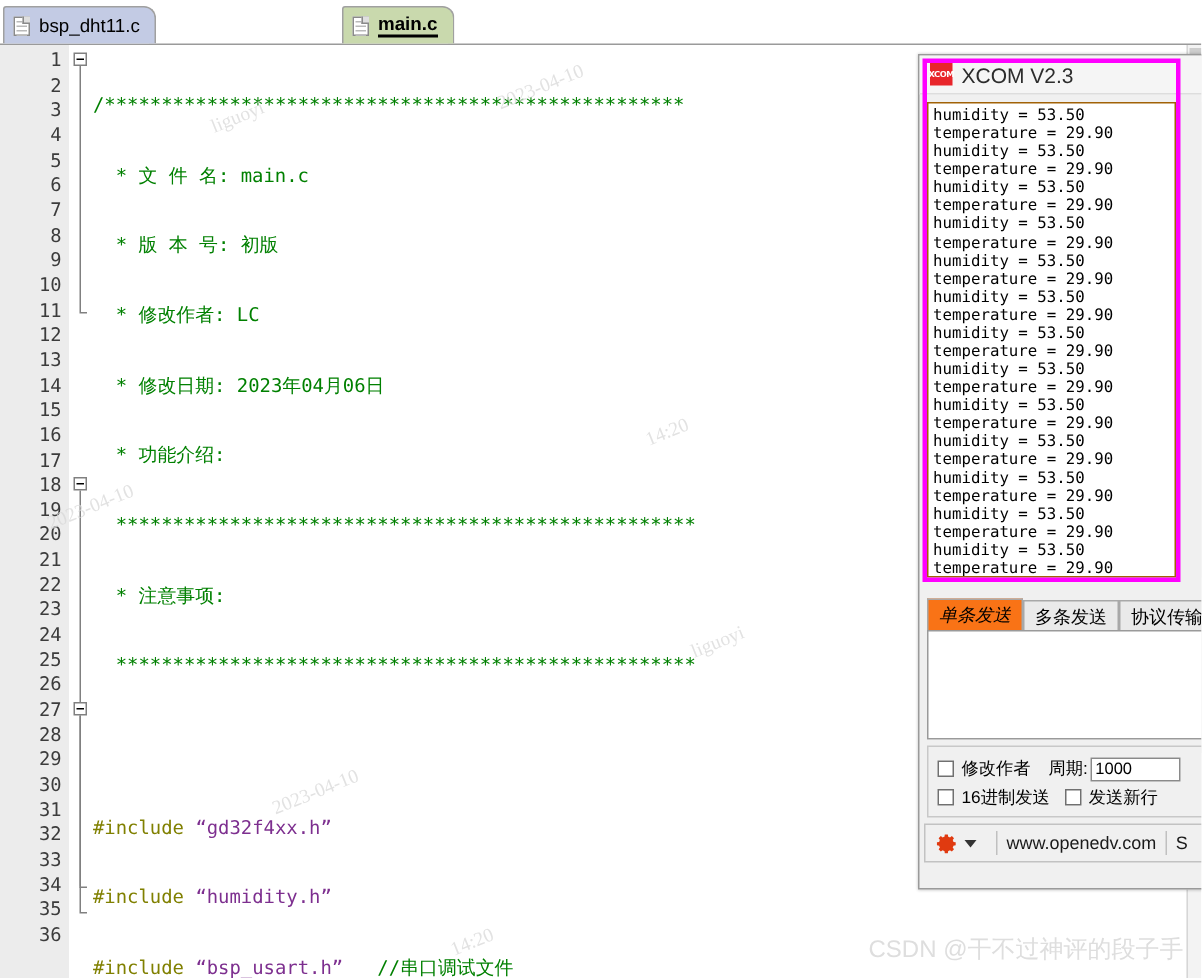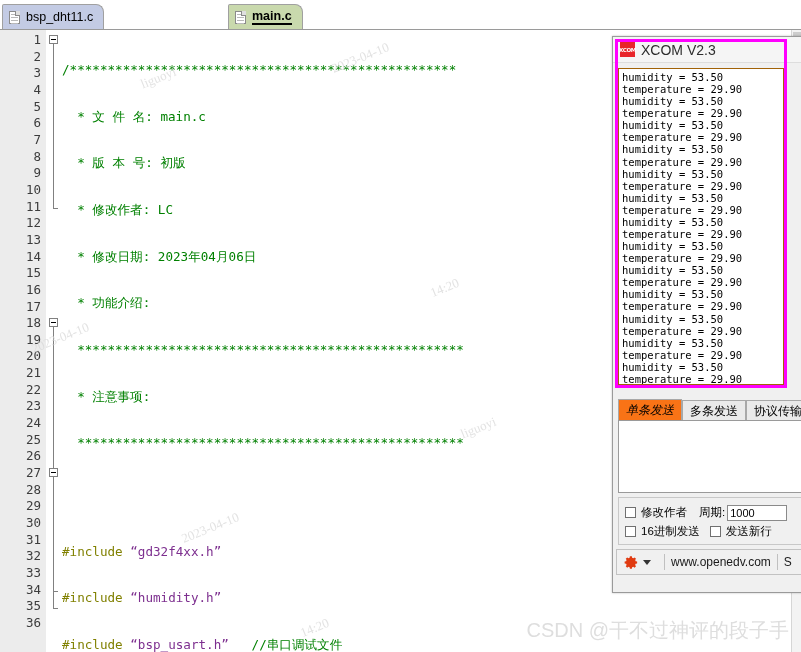--- a/index.html
+++ b/index.html
@@ -149,21 +149,21 @@
     font-family: "Liberation Serif", serif;
     transform: rotate(-22deg);
     pointer-events: none;
     user-select: none;
     opacity: .75;
   }
   .csdn-wm {
     position: absolute;
     right: 12px; bottom: 8px;
     color: #dedede;
-    font-size: 20px;
+    font-size: 16px;
     font-family: "Liberation Sans", sans-serif;
     pointer-events: none; user-select: none;
   }
 
   
   .xcom {
     position: absolute;
     left: 612px; top: 36px;
     width: 205px; height: 557px;
     background: #f0f0f0;

